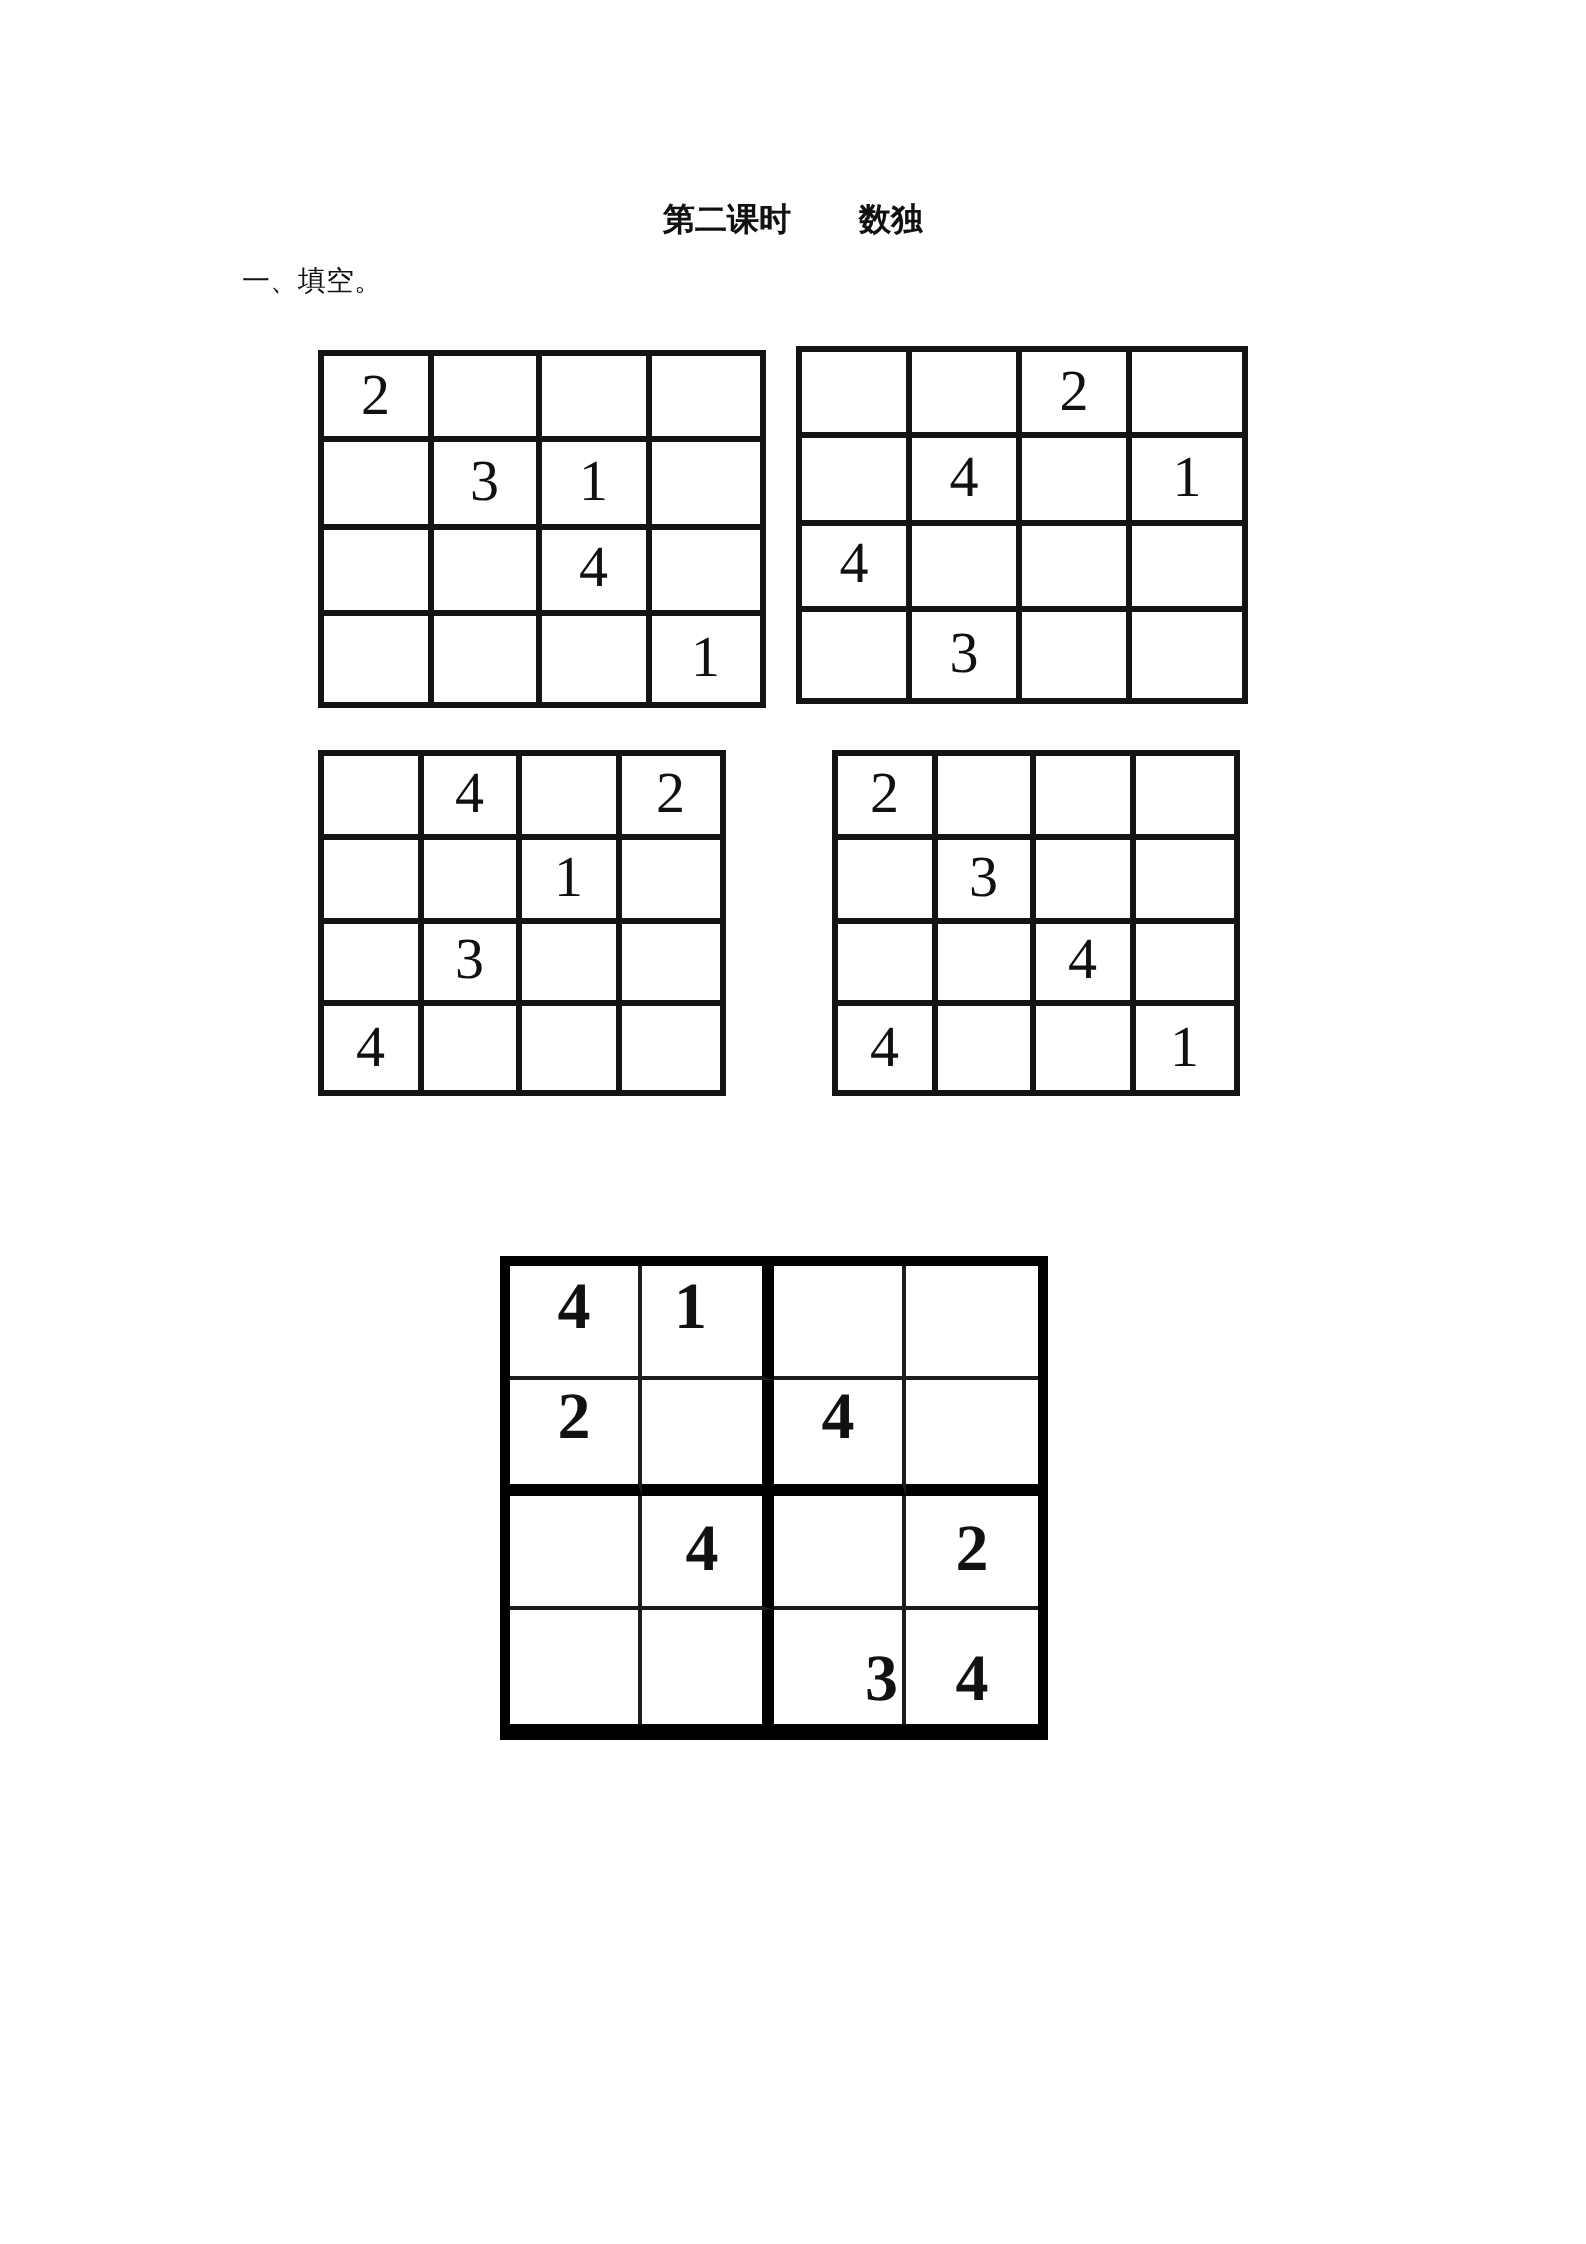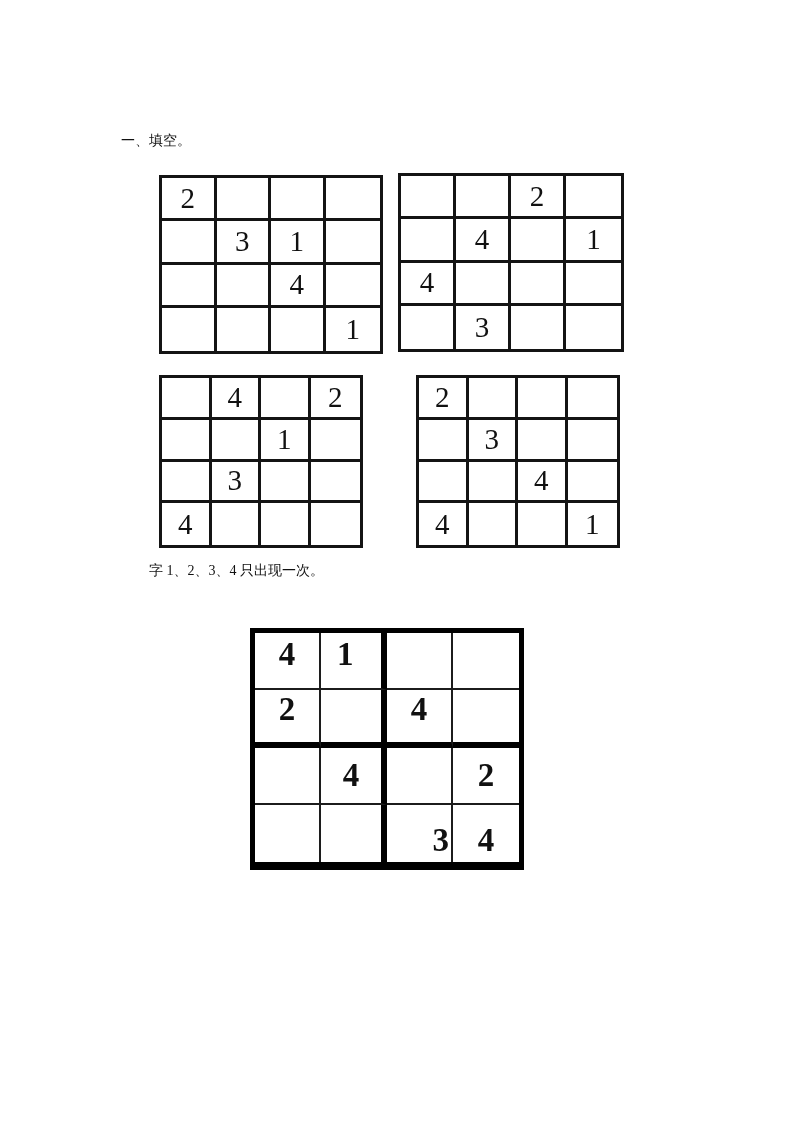--- a/index.html
+++ b/index.html
@@ -76,20 +76,23 @@
   .big .cell.r2 { align-items:center; }
   .big .cell.r3 { align-items:flex-end; padding-bottom:3px; }
   .big .cell.r0.c1 { justify-content:flex-start; padding-left:16px; }
   .big .cell.r3.c2 { justify-content:flex-end; padding-right:2px; }
 </style>
 </head>
 <body>
 
 <div class="page">
 
+  <div class="title">
+    <span>第二课时</span><span class="title-gap"></span><span>数独</span>
+  </div>
 
   <div class="sec1-heading">一、填空。</div>
 
   <div class="grid small g1">
       <div class="cell r0 c0">2</div>
       <div class="cell r0 c1"></div>
       <div class="cell r0 c2"></div>
       <div class="cell r0 c3"></div>
       <div class="cell r1 c0"></div>
       <div class="cell r1 c1">3</div>
@@ -153,21 +156,20 @@
       <div class="cell r2 c1"></div>
       <div class="cell r2 c2">4</div>
       <div class="cell r2 c3"></div>
       <div class="cell r3 c0">4</div>
       <div class="cell r3 c1"></div>
       <div class="cell r3 c2"></div>
       <div class="cell r3 c3">1</div>
     </div>
 
   <div class="sec2">
-    <div class="sec2-line2">字 1、2、3、4 只出现一次。</div>
   </div>
 
   <div class="grid big">
       <div class="cell r0 c0">4</div>
       <div class="cell r0 c1">1</div>
       <div class="cell r0 c2"></div>
       <div class="cell r0 c3"></div>
       <div class="cell r1 c0">2</div>
       <div class="cell r1 c1"></div>
       <div class="cell r1 c2">4</div>

